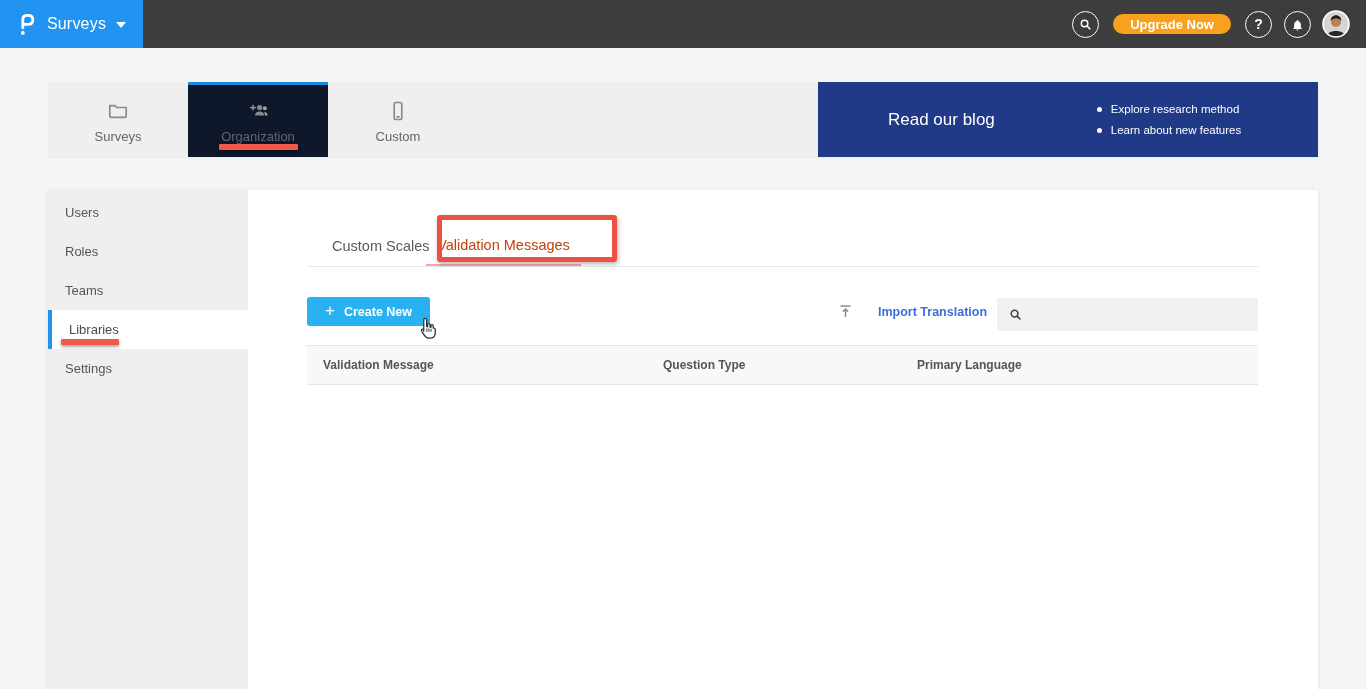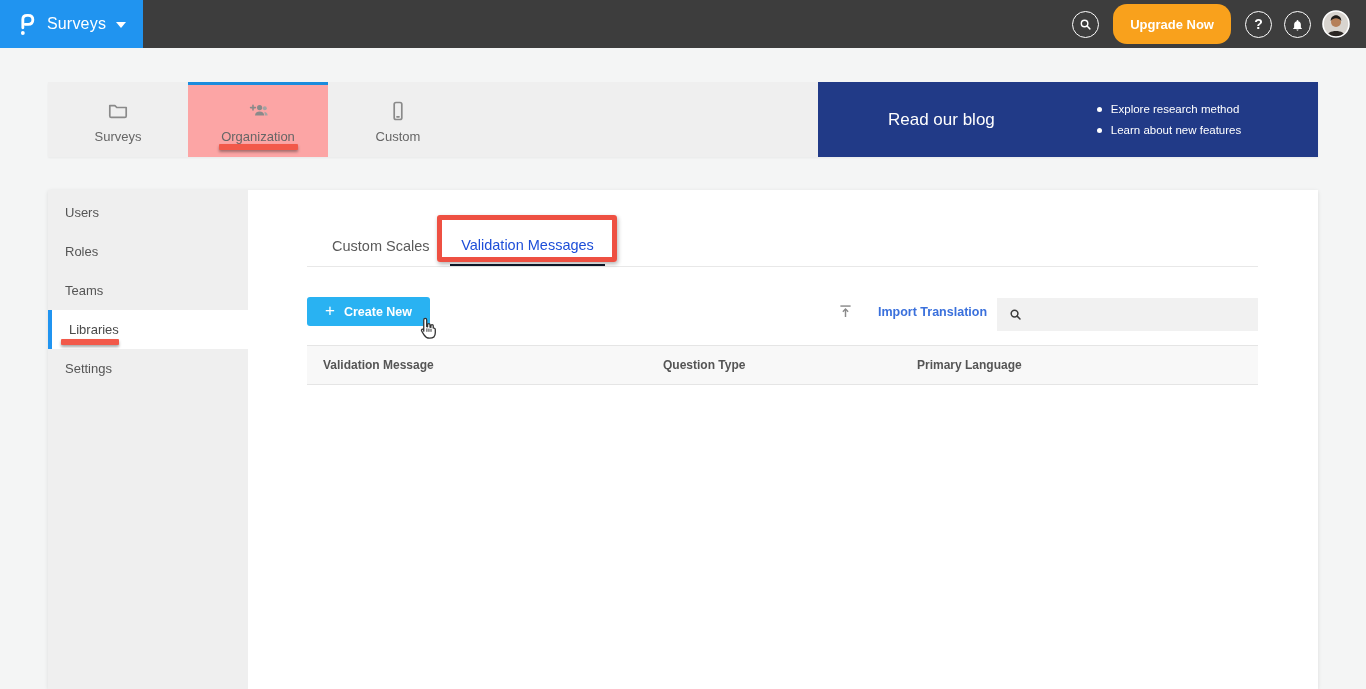--- a/index.html
+++ b/index.html
@@ -25,39 +25,39 @@
     width:0; height:0; border-left:5px solid transparent;
     border-right:5px solid transparent; border-top:6px solid #fff; margin-top:2px;
   }
   .topbar-right { margin-left:auto; display:flex; align-items:center; padding-right:16px; }
   .circle-btn {
     width:27px; height:27px; border-radius:50%; border:1.5px solid #fdfdfd;
     display:flex; align-items:center; justify-content:center; color:#fff;
     font-size:14px; font-weight:bold; cursor:pointer; flex:0 0 auto;
   }
   .upgrade-btn {
-    height:40px; margin:0 14px; padding:0 17px; border:none; border-radius:14px;
+    height:20px; margin:0 14px; padding:0 17px; border:none; border-radius:14px;
     background:#f9a11c; color:#fff; font-weight:bold; font-size:13px;
     font-family:"Liberation Sans", sans-serif; cursor:pointer;
   }
   .bell-btn { margin-left:12px; }
   .avatar-wrap { margin-left:11px; width:28px; height:28px; border-radius:50%; cursor:pointer; }
 
   
   .nav-strip {
     position:absolute; left:48px; top:82px; width:1270px; height:75px;
     background:#efefef; display:flex; box-shadow:0 1px 2px rgba(0,0,0,.05);
   }
   .nav-tab {
     height:75px; display:flex; flex-direction:column; align-items:center;
     justify-content:center; gap:6px; cursor:pointer; border-top:3px solid transparent;
     font-size:13px; color:#666;
   }
   .nav-tab svg { width:24px; height:24px; }
-  .nav-tab.active { background:#fca5a5; border-top-color:#1a8cdd; }
+  .nav-tab.active { background:#0f172a; border-top-color:#1a8cdd; }
   .w140 { width:140px; } .w155 { width:155px; }
   .blog-panel {
     margin-left:auto; width:500px; height:75px; background:#213a87;
     display:flex; align-items:center; cursor:pointer;
   }
   .blog-title { color:#fefefe; font-size:17px; margin-left:70px; white-space:nowrap; }
   .blog-bullets { list-style:none; margin-left:100px; }
   .blog-bullets li {
     color:#fff; font-size:11.5px; line-height:21px; position:relative; padding-left:16px;
     white-space:nowrap;
@@ -94,22 +94,22 @@
     box-shadow:1px 2px 4px rgba(0,0,0,.3); pointer-events:none;
   }
 
   
   .content-tab {
     position:absolute; top:35px; height:41px; display:flex; align-items:center;
     font-size:14.5px; color:#5a5a5a; cursor:pointer;
   }
   .tab-custom-scales { left:284px; }
   .tab-validation {
-    left:402px; width:155px; justify-content:center; color:#1d4ed8;
-    border-bottom:3px solid #0f172a; height:42px;
+    left:378px; width:155px; justify-content:center; color:#c2410c;
+    border-bottom:3px solid #fca5a5; height:42px;
   }
   .tab-divider {
     position:absolute; left:259px; top:76px; width:951px; height:1px; background:#e8e8e8;
   }
   .create-btn {
     position:absolute; left:259px; top:107px; width:123px; height:29px;
     background:#29b2f2; border:none; border-radius:3px; color:#fff;
     font-family:"Liberation Sans", sans-serif; font-size:12.5px; font-weight:bold;
     display:flex; align-items:center; justify-content:center; gap:9px; cursor:pointer;
   }

